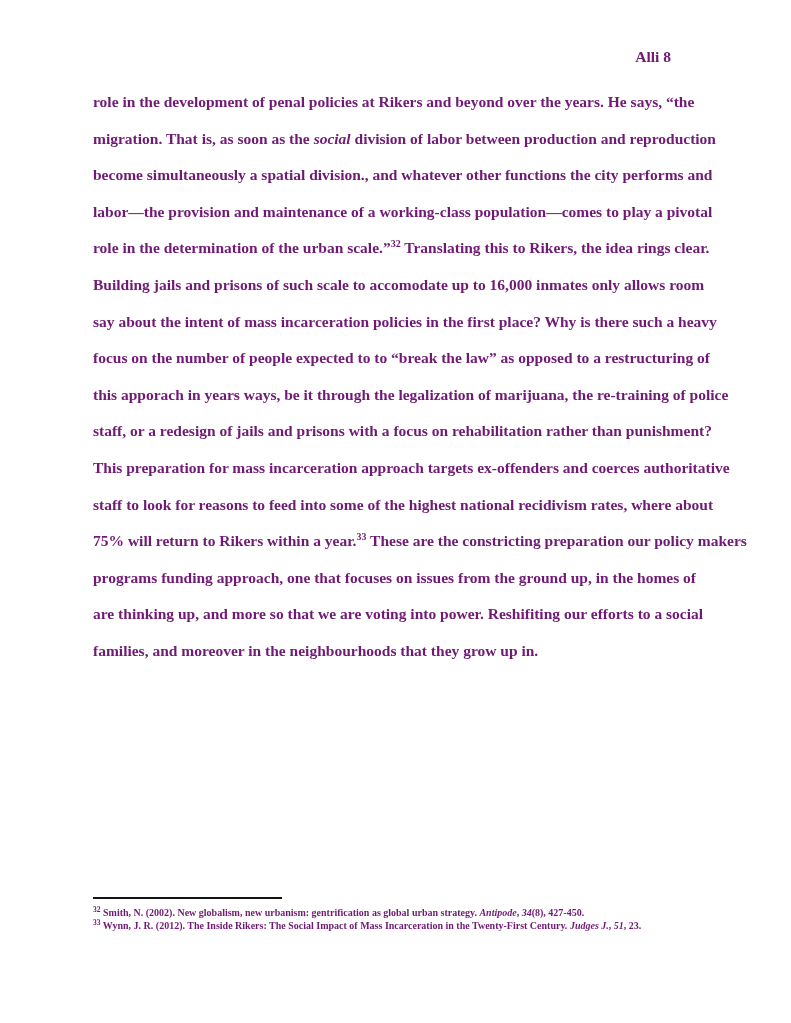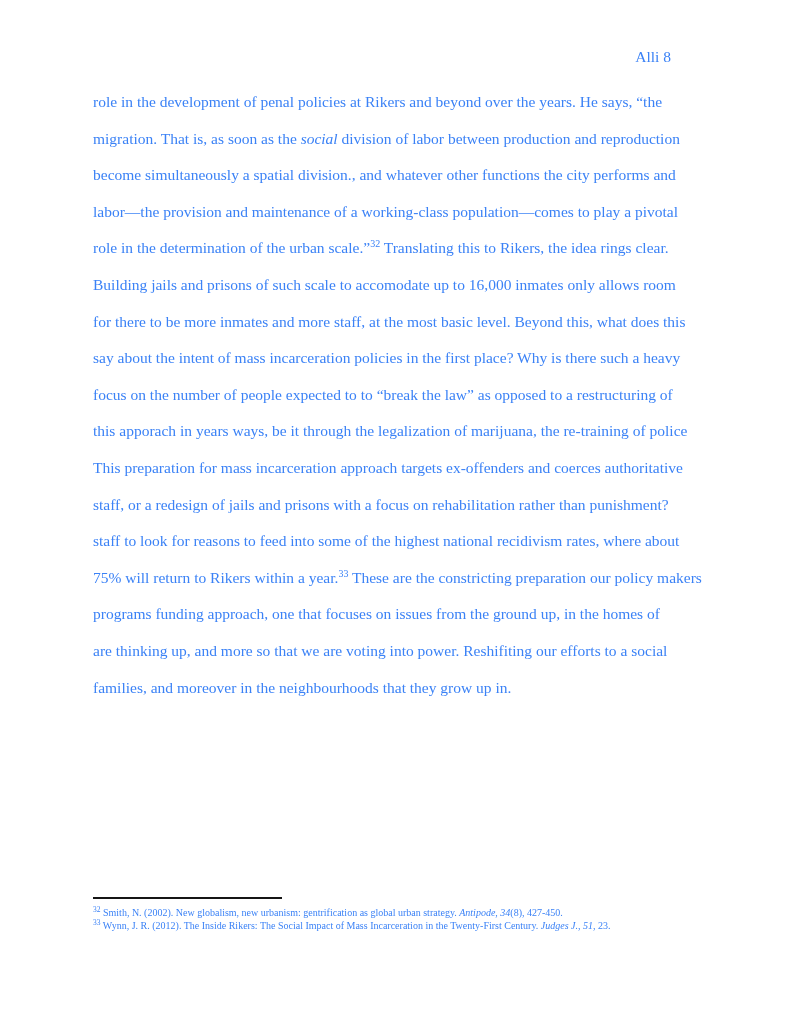--- a/index.html
+++ b/index.html
@@ -3,21 +3,21 @@
 <meta charset="utf-8">
 <style>
   * { margin: 0; padding: 0; box-sizing: border-box; }
   html, body { background: #ffffff; }
   body {
     width: 791px; height: 1023px; overflow: hidden;
     font-family: "Liberation Serif", "DejaVu Serif", serif;
   }
   .page {
     position: relative; width: 764px; height: 1023px;
-    background: #ffffff; color: #3b82f6;
+    background: #ffffff; color: #701a75; font-weight: bold;
   }
   .header {
     position: absolute; top: 48px; left: 93px; right: 93px;
     text-align: right; font-size: 15.5px; line-height: 18px;
   }
   .body-text {
     position: absolute; top: 84px; left: 93px; width: 615px;
     font-size: 15.5px;
   }
   .line {
@@ -46,26 +46,25 @@
     <span>Alli 8</span>
   </div>
 
   <div class="body-text">
       <div class="line"><span>role in the development of penal policies at Rikers and beyond over the years. He says, “the</span></div>
       <div class="line"><span>migration. That is, as soon as the </span><span class="it">social</span><span> division of labor between production and reproduction</span></div>
       <div class="line"><span>become simultaneously a spatial division., and whatever other functions the city performs and</span></div>
       <div class="line"><span>labor—the provision and maintenance of a working-class population—comes to play a pivotal</span></div>
       <div class="line"><span>role in the determination of the urban scale.”</span><sup>32</sup><span> Translating this to Rikers, the idea rings clear.</span></div>
       <div class="line"><span>Building jails and prisons of such scale to accomodate up to 16,000 inmates only allows room</span></div>
-      <div class="line"><span>for there to be more inmates and more staff, at the most basic level. Beyond this, what does this</span></div>
       <div class="line"><span>say about the intent of mass incarceration policies in the first place? Why is there such a heavy</span></div>
       <div class="line"><span>focus on the number of people expected to to “break the law” as opposed to a restructuring of</span></div>
       <div class="line"><span>this apporach in years ways, be it through the legalization of marijuana, the re-training of police</span></div>
+      <div class="line"><span>staff, or a redesign of jails and prisons with a focus on rehabilitation rather than punishment?</span></div>
       <div class="line"><span>This preparation for mass incarceration approach targets ex-offenders and coerces authoritative</span></div>
-      <div class="line"><span>staff, or a redesign of jails and prisons with a focus on rehabilitation rather than punishment?</span></div>
       <div class="line"><span>staff to look for reasons to feed into some of the highest national recidivism rates, where about</span></div>
       <div class="line"><span>75% will return to Rikers within a year.</span><sup>33</sup><span> These are the constricting preparation our policy makers</span></div>
       <div class="line"><span>programs funding approach, one that focuses on issues from the ground up, in the homes of</span></div>
       <div class="line"><span>are thinking up, and more so that we are voting into power. Reshifiting our efforts to a social</span></div>
       <div class="line"><span>families, and moreover in the neighbourhoods that they grow up in.</span></div>
     </div>
 
   <div class="footnote-sep"></div>
 
   <div class="footnotes">

